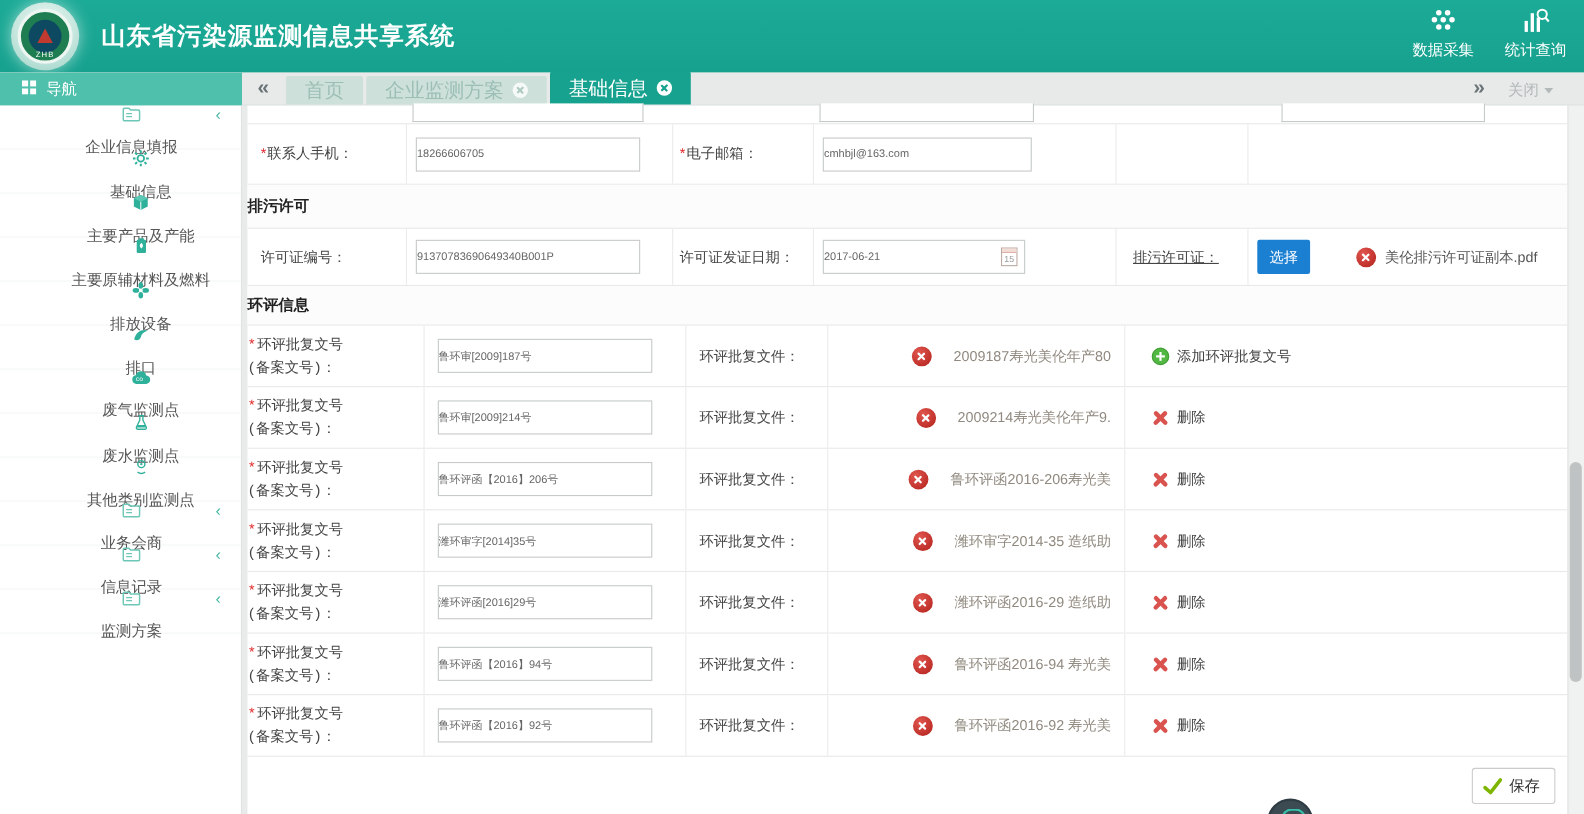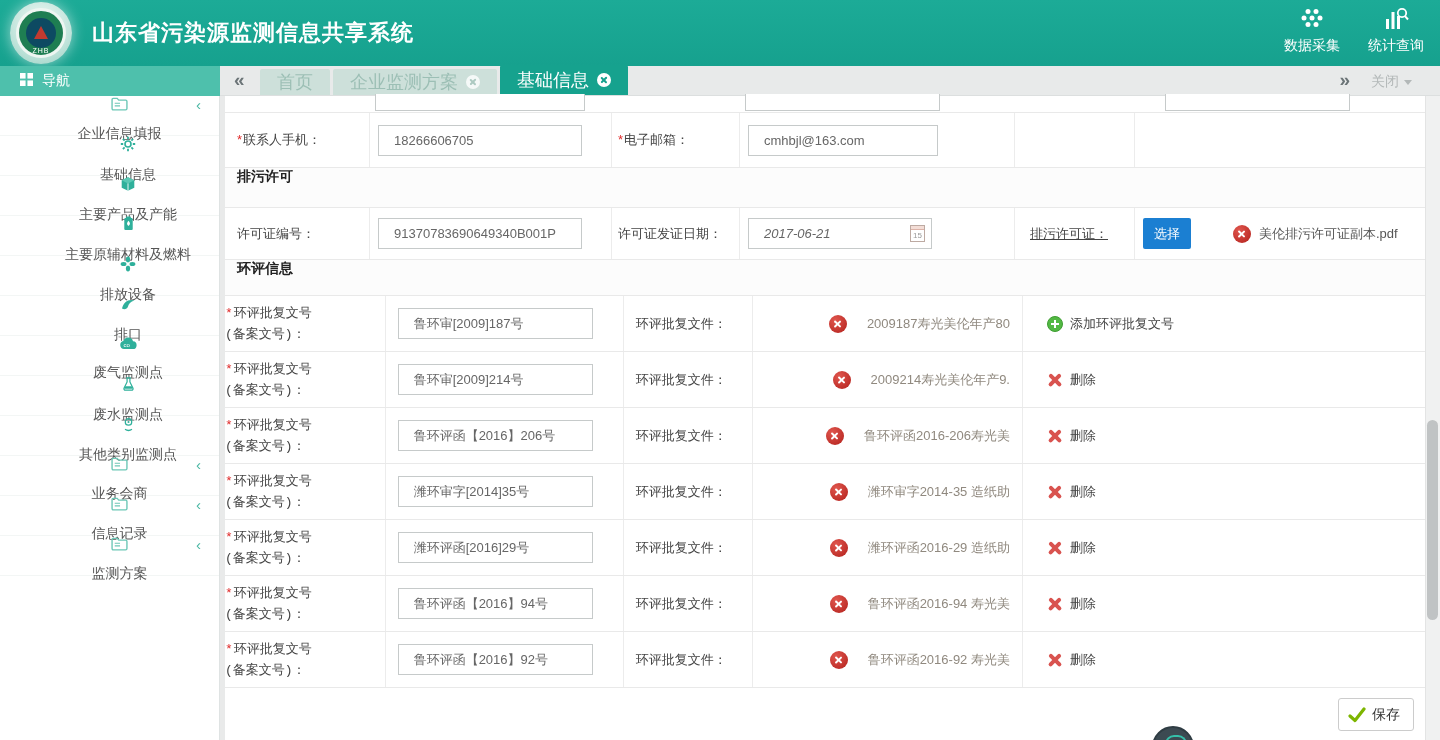--- a/index.html
+++ b/index.html
@@ -49,33 +49,33 @@
   .side-ico { width:20px; display:flex; justify-content:center; flex:none; }
   .side-chev { position:absolute; right:18px; color:#49b7a3; font-size:15px; }
 
   
   .main { position:absolute; left:225px; top:96px; width:1200px; height:644px; background:#fff; }
   .frow { display:flex; border-bottom:1px solid #e9e9e9; }
   .cell { border-right:1px solid #ececec; height:100%; display:flex; align-items:center; }
   .cell:last-child { border-right:none; }
   .label { font-size:13px; color:#444; }
   .req { color:#e02b2b; margin-right:1px; }
-  .input { height:31px; border:1px solid #c6caca; background:#fff; font-size:13px; color:#666; padding:0 15px; }
+  .input { height:31px; border:1px solid #c6caca; background:#fff; font-size:10px; color:#666; padding:0 0; }
 
   .partial-row { position:relative; height:17px; border-bottom:1px solid #e9e9e9; }
   .pinput { position:absolute; top:-2px; height:17px; background:#fff; border:1px solid #c6caca; border-top:none; }
 
   .row-contact { height:55px; }
   .row-contact .c1 { width:145px; padding-left:12px; }
   .row-contact .c2 { width:242px; padding-left:8px; }
   .row-contact .c3 { width:128px; padding-left:6px; }
   .row-contact .c4 { width:275px; padding-left:8px; }
   .row-contact .c5 { width:120px; } .row-contact .c6 { width:290px; }
 
-  .sec-header { display:flex; align-items:flex-start; padding-left:12px; font-size:14px; font-weight:bold; color:#222;
+  .sec-header { display:flex; align-items:center; font-size:14px; font-weight:bold; color:#222;
                 background:#fcfcfc; border-bottom:1px solid #e9e9e9; }
   .sec1 { height:40px; } .sec2 { height:36px; }
 
   .row-permit { height:52px; }
   .row-permit .c1 { width:145px; padding-left:12px; }
   .row-permit .c2 { width:242px; padding-left:8px; }
   .row-permit .c3 { width:128px; padding-left:6px; }
   .row-permit .c4 { width:275px; padding-left:8px; }
   .row-permit .c5 { width:120px; padding-left:15px;text-decoration:underline; }
   .row-permit .c6 { width:290px; padding-left:8px; }
@@ -366,21 +366,21 @@
       <span class="label">许可证编号：</span>
     </div>
     <div class="cell c2">
       <input class="input" style="width: 204px;" value="91370783690649340B001P">
     </div>
     <div class="cell c3">
       <span class="label">许可证发证日期：</span>
     </div>
     <div class="cell c4">
       <span class="date-wrap">
-        <input class="input" style="width: 184px; font-style: italic;" value="2017-06-21">
+        <input class="input" style="width: 184px;" value="2017-06-21">
         <span class="cal">
           <span class="cal-num">15</span>
         </span>
       </span>
     </div>
     <div class="cell c5">
       <span class="label">排污许可证：</span>
     </div>
     <div class="cell c6">
       <button class="btn-blue">选择</button>

